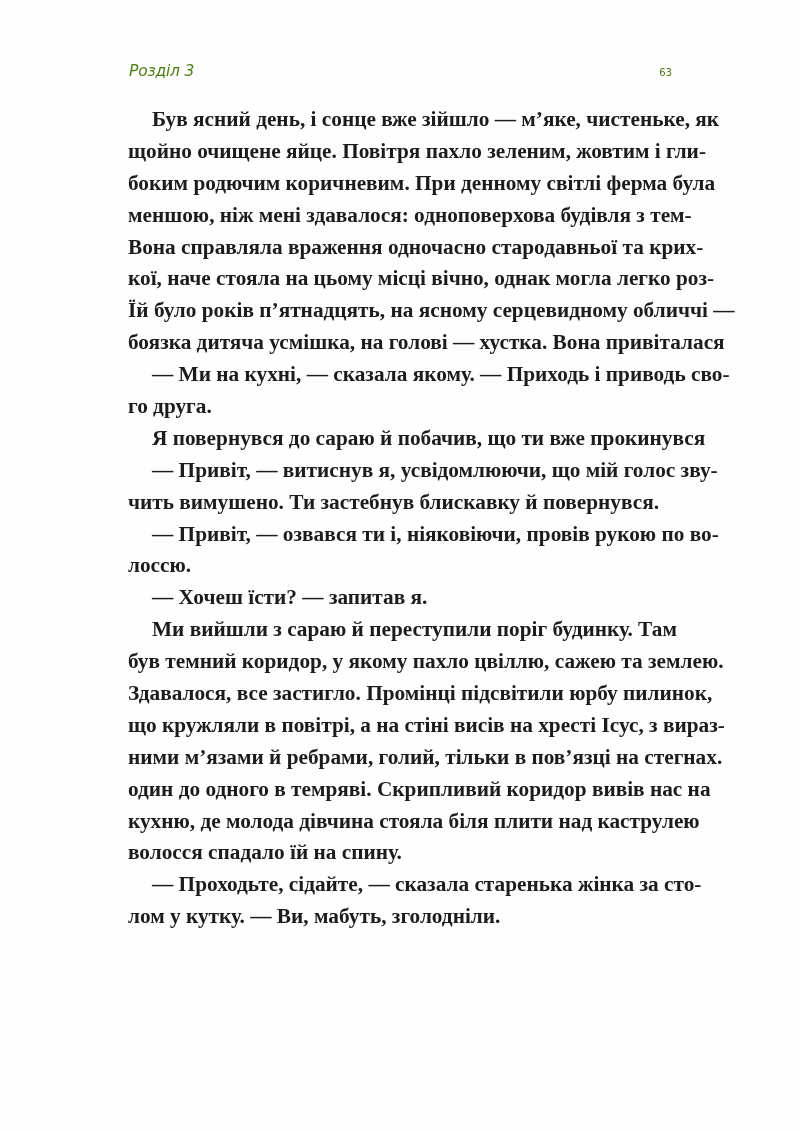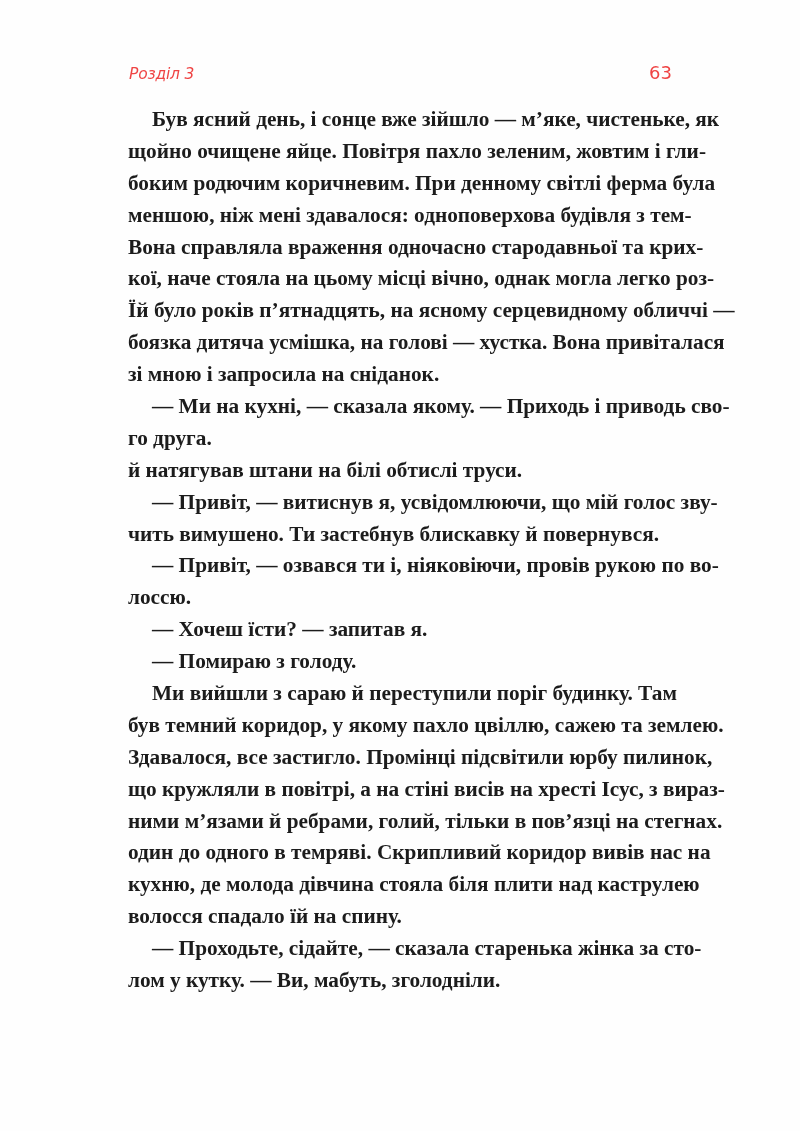--- a/index.html
+++ b/index.html
@@ -25,29 +25,29 @@
     .running-header {
       position: absolute;
       left: 129px;
       right: 128px;
       top: 62px;
       height: 24px;
       display: flex;
       justify-content: space-between;
       align-items: baseline;
       font-family: "DejaVu Sans", sans-serif;
-      color: #ef4444;
+      color: #4d7c0f;
     }
     .chapter-label {
       font-style: italic;
       font-size: 15.5px;
       letter-spacing: -0.2px;
     }
     .page-number {
-      font-size: 18px;
+      font-size: 10px;
     }
     .body-text {
       position: absolute;
       left: 128px;
       top: 104px;
       width: 545px;
       font-family: "Liberation Serif", "DejaVu Serif", serif;
       font-size: 21.3px;
       line-height: 31.9px;
       color: #1c1c1c;
@@ -78,30 +78,28 @@
 
   <div class="body-text" id="body-text">
     <span class="line indent">Був ясний день, і сонце вже зійшло — м’яке, чистеньке, як</span>
     <span class="line">щойно очищене яйце. Повітря пахло зеленим, жовтим і гли-</span>
     <span class="line">боким родючим коричневим. При денному світлі ферма була</span>
     <span class="line">меншою, ніж мені здавалося: одноповерхова будівля з тем-</span>
     <span class="line">Вона справляла враження одночасно стародавньої та крих-</span>
     <span class="line">кої, наче стояла на цьому місці вічно, однак могла легко роз-</span>
     <span class="line">Їй було років п’ятнадцять, на ясному серцевидному обличчі —</span>
     <span class="line">боязка дитяча усмішка, на голові — хустка. Вона привіталася</span>
-    <span class="line last">зі мною і запросила на сніданок.</span>
     <span class="line indent">— Ми на кухні, — сказала якому. — Приходь і приводь сво-</span>
     <span class="line last">го друга.</span>
-    <span class="line last">й натягував штани на білі обтислі труси.</span>
+    <span class="line indent">Я повернувся до сараю й побачив, що ти вже прокинувся</span>
     <span class="line indent">— Привіт, — витиснув я, усвідомлюючи, що мій голос зву-</span>
     <span class="line last">чить вимушено. Ти застебнув блискавку й повернувся.</span>
     <span class="line indent">— Привіт, — озвався ти і, ніяковіючи, провів рукою по во-</span>
     <span class="line last">лоссю.</span>
     <span class="line indent last">— Хочеш їсти? — запитав я.</span>
-    <span class="line indent last">— Помираю з голоду.</span>
     <span class="line indent">Ми вийшли з сараю й переступили поріг будинку. Там</span>
     <span class="line">був темний коридор, у якому пахло цвіллю, сажею та землею.</span>
     <span class="line">Здавалося, все застигло. Промінці підсвітили юрбу пилинок,</span>
     <span class="line">що кружляли в повітрі, а на стіні висів на хресті Ісус, з вираз-</span>
     <span class="line">ними м’язами й ребрами, голий, тільки в пов’язці на стегнах.</span>
     <span class="line">один до одного в темряві. Скрипливий коридор вивів нас на</span>
     <span class="line">кухню, де молода дівчина стояла біля плити над каструлею</span>
     <span class="line last">волосся спадало їй на спину.</span>
     <span class="line indent">— Проходьте, сідайте, — сказала старенька жінка за сто-</span>
     <span class="line last">лом у кутку. — Ви, мабуть, зголодніли.</span>

